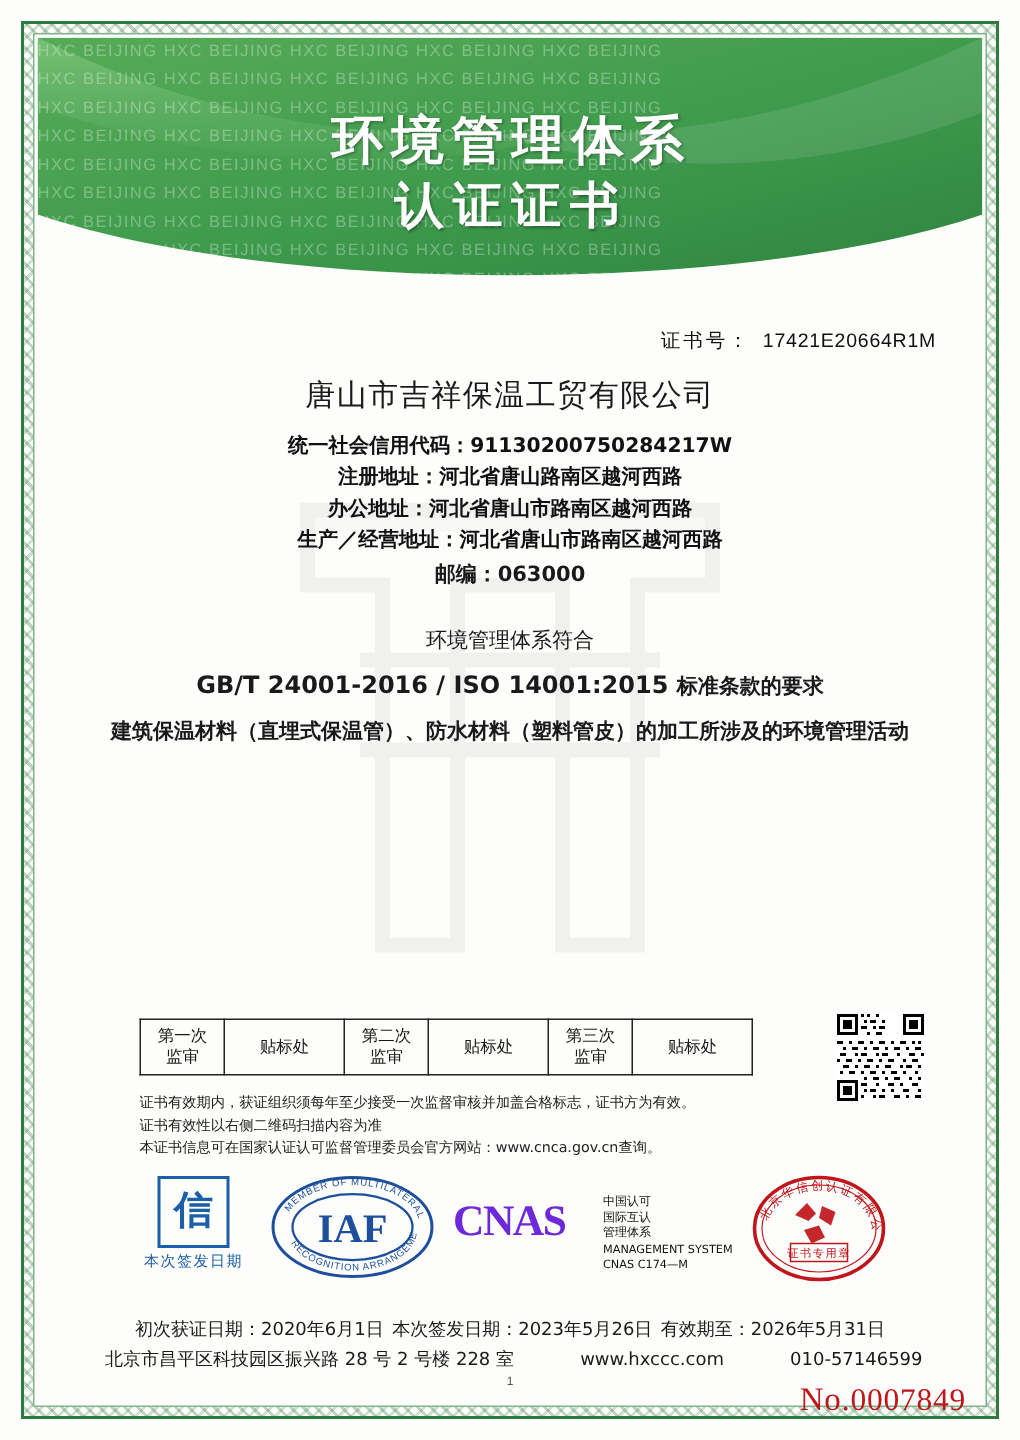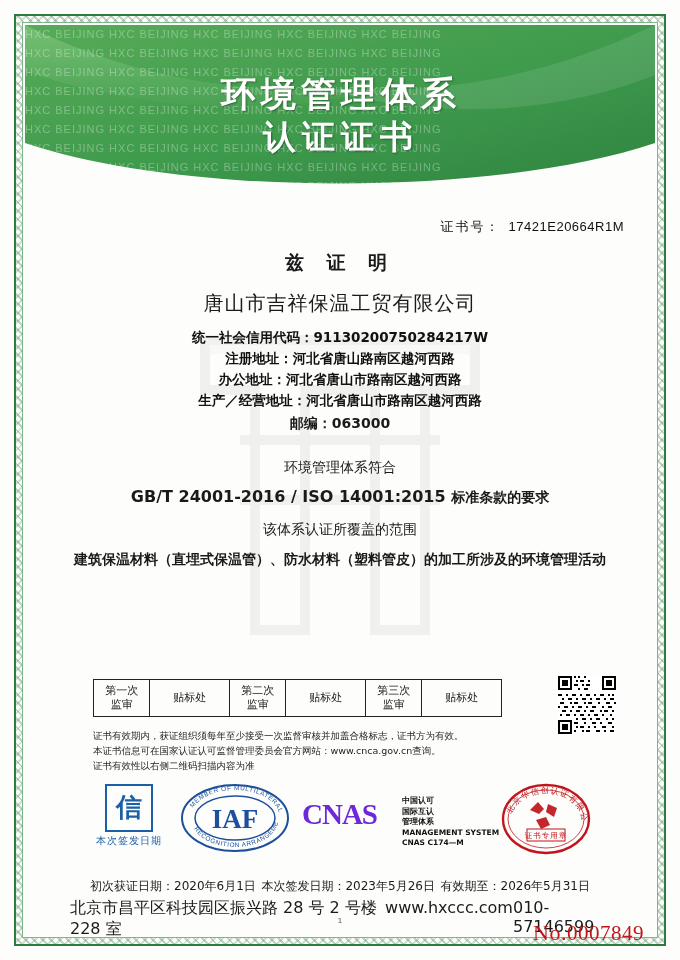--- a/index.html
+++ b/index.html
@@ -270,21 +270,20 @@
     color: #6d28d9;
     letter-spacing: -1px;
     margin-top: 16px;
   }
   .ms-text {
     font-family: "DejaVu Sans", sans-serif;
     font-size: 7.5px;
     line-height: 10.5px;
     color: #111;
     margin-top: 14px;
-    font-weight: bold;
   }
   .ms-text .cn { font-size: 8px; }
 
   .seal {
     position: relative;
     width: 92px; height: 74px;
   }
 
   
   .dates {
@@ -293,21 +292,21 @@
     width: 500px;
     font-size: 12px;
     font-family: "DejaVu Sans", sans-serif;
     display: flex;
     justify-content: space-between;
   }
   .addr {
     position: absolute;
     left: 70px; top: 898px;
     width: 545px;
-    font-size: 16px;
+    font-size: 12px;
     font-family: "DejaVu Sans", sans-serif;
     display: flex;
     justify-content: space-between;
     align-items: baseline;
   }
   .page-num {
     position: absolute;
     left: 0; top: 916px;
     width: 680px;
     text-align: center;
@@ -378,21 +377,20 @@
       <div class="banner-line1">环境管理体系</div>
       <div class="banner-line2">认证证书</div>
     </div>
   </div>
 
   <div class="cert-no">
     <span class="label">证书号：</span><span class="value">17421E20664R1M</span>
   </div>
 
   <div class="body-block">
-    <div class="hereby">兹 证 明</div>
     <div class="company">唐山市吉祥保温工贸有限公司</div>
 
     <div class="info-line">
       <span class="k">统一社会信用代码：</span><span class="v">91130200750284217W</span>
     </div>
     <div class="info-line">
       <span class="k">注册地址：</span><span class="v">河北省唐山路南区越河西路</span>
     </div>
     <div class="info-line">
       <span class="k">办公地址：</span><span class="v">河北省唐山市路南区越河西路</span>
@@ -402,21 +400,20 @@
     </div>
     <div class="postal">
       <span>邮编：</span><span>063000</span>
     </div>
 
     <div class="conform">环境管理体系符合</div>
     <div class="standard">
       <span>GB/T 24001-2016 / ISO 14001:2015</span>
       <span class="tail">标准条款的要求</span>
     </div>
-    <div class="scope-label">该体系认证所覆盖的范围</div>
     <div class="scope-text">建筑保温材料（直埋式保温管）、防水材料（塑料管皮）的加工所涉及的环境管理活动</div>
   </div>
 
   <table class="surv-table">
     <tbody>
         <tr>
       <td class="lbl">
         <span>第一次</span><br>
         <span>监审</span>
       </td>
@@ -536,22 +533,22 @@
           <rect x="14" y="27" width="2" height="1"></rect>
         <rect x="19" y="27" width="2" height="1"></rect>
           <rect x="23" y="27" width="1" height="1"></rect>
           <rect x="26" y="27" width="2" height="1"></rect>
       </g>
     </svg>
   </div>
 
   <div class="fineprint">
     <div>证书有效期内，获证组织须每年至少接受一次监督审核并加盖合格标志，证书方为有效。</div>
+    <div>证书有效性以右侧二维码扫描内容为准</div>
     <div>本证书信息可在国家认证认可监督管理委员会官方网站：www.cnca.gov.cn查询。</div>
-    <div>证书有效性以右侧二维码扫描内容为准</div>
   </div>
 
   <div class="logos">
 
     <div class="logo logo-cx">
       <div class="cx-box">信</div>
       <div class="cx-text">本次签发日期</div>
     </div>
 
     <div class="logo logo-iaf">

